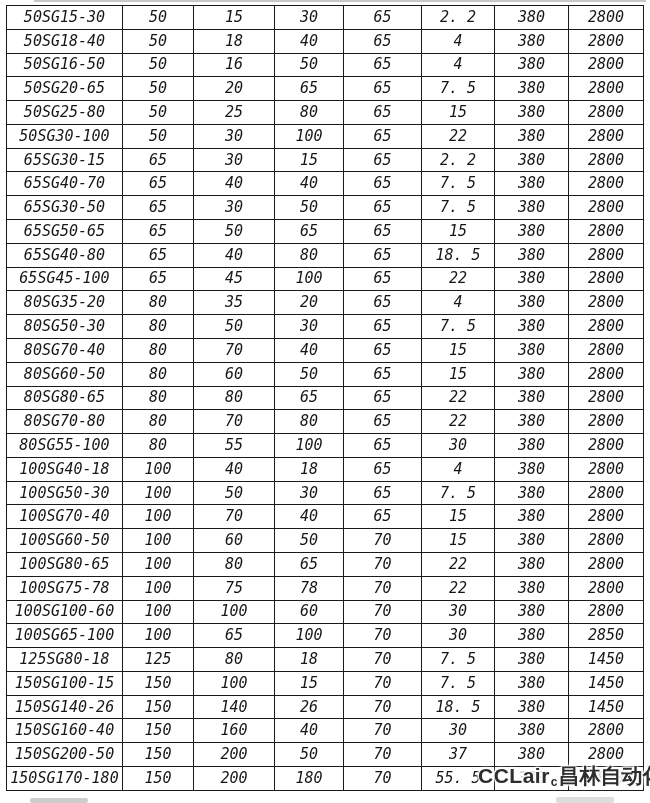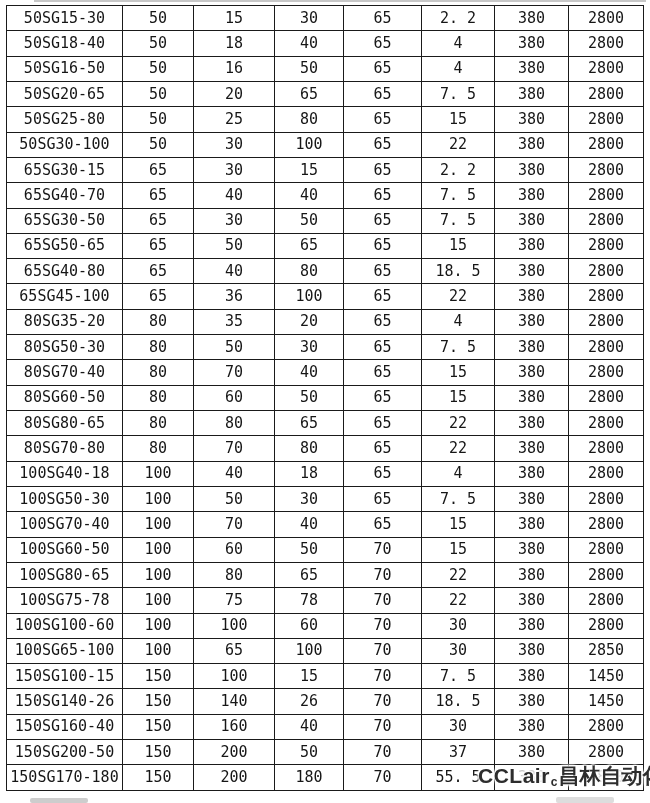--- a/index.html
+++ b/index.html
@@ -11,21 +11,21 @@
     font-family:"DejaVu Sans Mono", monospace;
   }
   
   .top-artifact{
     position:absolute;left:34px;top:0;width:612px;height:2px;
     background:#bdbdbd;opacity:.85;
   }
   table.spec{
     position:absolute;left:6px;top:5px;
     width:637px;height:786px;
-    border-collapse:collapse;table-layout:fixed;
+    border-collapse:collapse;table-layout:fixed;font-style:italic;
   }
   table.spec td{
     border:1.5px solid #1a1a1a;
     text-align:center;vertical-align:middle;
     font-size:15px;color:#161616;
     padding:0;line-height:1;
     white-space:nowrap;overflow:hidden;
   }
   table.spec td.obscured{color:#c4c4c4;}
   .watermark{
@@ -171,21 +171,21 @@
           <td>40</td>
           <td>80</td>
           <td>65</td>
           <td>18. 5</td>
           <td>380</td>
           <td>2800</td>
         </tr>
         <tr>
           <td>65SG45-100</td>
           <td>65</td>
-          <td>36</td>
+          <td>45</td>
           <td>100</td>
           <td>65</td>
           <td>22</td>
           <td>380</td>
           <td>2800</td>
         </tr>
         <tr>
           <td>80SG35-20</td>
           <td>80</td>
           <td>35</td>
@@ -239,20 +239,30 @@
           <td>80SG70-80</td>
           <td>80</td>
           <td>70</td>
           <td>80</td>
           <td>65</td>
           <td>22</td>
           <td>380</td>
           <td>2800</td>
         </tr>
         <tr>
+          <td>80SG55-100</td>
+          <td>80</td>
+          <td>55</td>
+          <td>100</td>
+          <td>65</td>
+          <td>30</td>
+          <td>380</td>
+          <td>2800</td>
+        </tr>
+        <tr>
           <td>100SG40-18</td>
           <td>100</td>
           <td>40</td>
           <td>18</td>
           <td>65</td>
           <td>4</td>
           <td>380</td>
           <td>2800</td>
         </tr>
         <tr>
@@ -317,20 +327,30 @@
         </tr>
         <tr>
           <td>100SG65-100</td>
           <td>100</td>
           <td>65</td>
           <td>100</td>
           <td>70</td>
           <td>30</td>
           <td>380</td>
           <td>2850</td>
+        </tr>
+        <tr>
+          <td>125SG80-18</td>
+          <td>125</td>
+          <td>80</td>
+          <td>18</td>
+          <td>70</td>
+          <td>7. 5</td>
+          <td>380</td>
+          <td>1450</td>
         </tr>
         <tr>
           <td>150SG100-15</td>
           <td>150</td>
           <td>100</td>
           <td>15</td>
           <td>70</td>
           <td>7. 5</td>
           <td>380</td>
           <td>1450</td>

